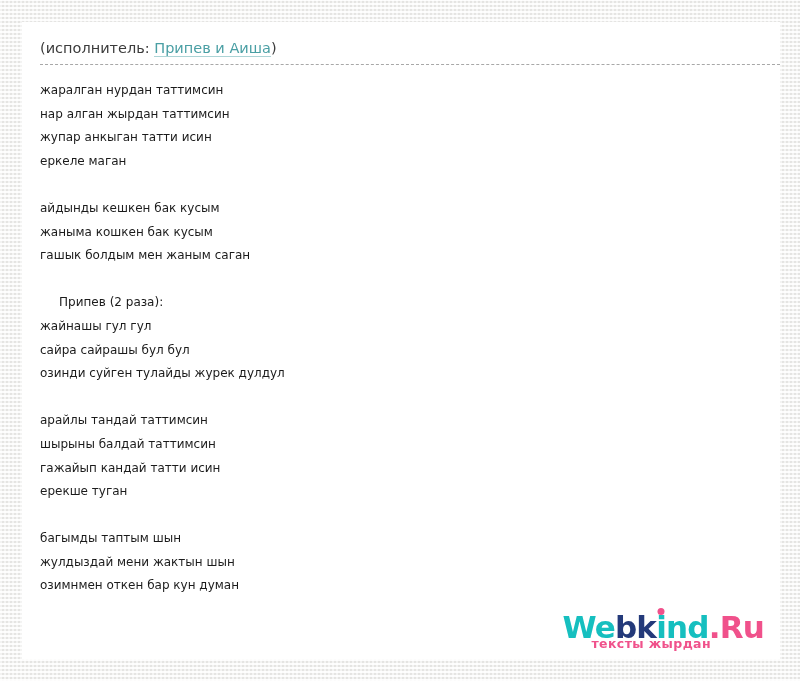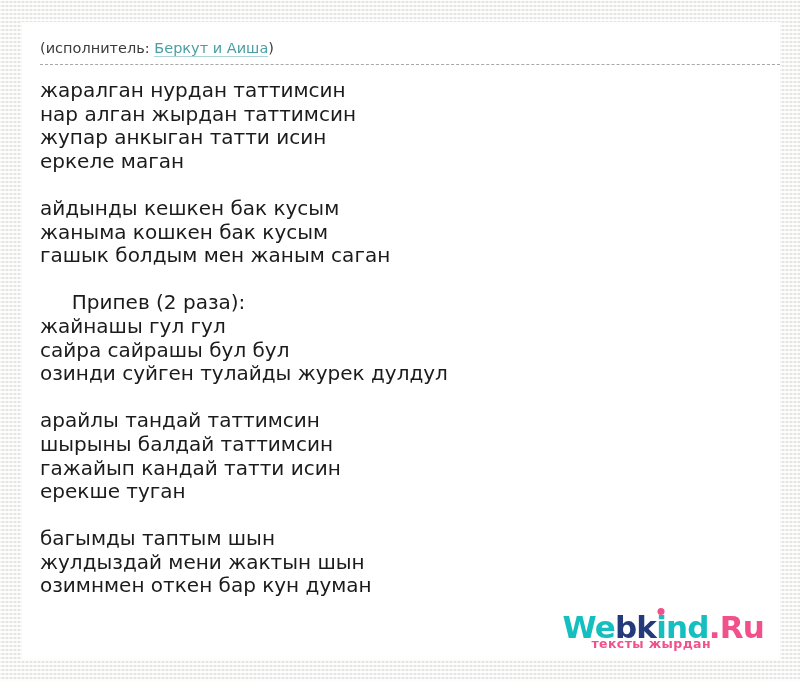--- a/index.html
+++ b/index.html
@@ -77,21 +77,21 @@
     height: 0;
     border-top: 1px dashed #a8a8a8;
     margin: 0 10px 0 0;
     width: 745px;
   }
 
   
   #lyrics {
     margin-top: 14px;
     font-family: "DejaVu Sans", "Liberation Sans", sans-serif;
-    font-size: 20px;
+    font-size: 12px;
     line-height: 23.6px;
     color: #1b1b1b;
     white-space: pre-wrap;
   }
   .lyric-line {
     min-height: 23.6px;
     white-space: pre;
   }
   .lyric-blank {
     height: 23.6px;
@@ -142,21 +142,21 @@
     white-space: nowrap;
   }
 </style>
 </head>
 <body>
 
 <div id="content-card">
   <div id="page-inner">
 
 
-    <div id="performer-line"><span>(исполнитель: </span><a id="performer-link" href="#">Беркут и Аиша</a><span>)</span></div>
+    <div id="performer-line"><span>(исполнитель: </span><a id="performer-link" href="#">Припев и Аиша</a><span>)</span></div>
 
     <div id="divider"></div>
 
     <div id="lyrics"><div class="lyric-line">жаралган нурдан таттимсин</div><div class="lyric-line">нар алган жырдан таттимсин</div><div class="lyric-line">жупар анкыган татти исин</div><div class="lyric-line">еркеле маган</div><div class="lyric-blank"></div><div class="lyric-line">айдынды кешкен бак кусым</div><div class="lyric-line">жаныма кошкен бак кусым</div><div class="lyric-line">гашык болдым мен жаным саган</div><div class="lyric-blank"></div><div class="lyric-line">     Припев (2 раза):</div><div class="lyric-line">жайнашы гул гул</div><div class="lyric-line">сайра сайрашы бул бул</div><div class="lyric-line">озинди суйген тулайды журек дулдул</div><div class="lyric-blank"></div><div class="lyric-line">арайлы тандай таттимсин</div><div class="lyric-line">шырыны балдай таттимсин</div><div class="lyric-line">гажайып кандай татти исин</div><div class="lyric-line">ерекше туган</div><div class="lyric-blank"></div><div class="lyric-line">багымды таптым шын</div><div class="lyric-line">жулдыздай мени жактын шын</div><div class="lyric-line">озимнмен откен бар кун думан</div></div>
 
   </div>
 
   <div id="watermark">
     <div id="logo-wordmark"><span class="lg-teal">W</span><span class="lg-teal">e</span><span class="lg-navy">b</span><span class="lg-navy">k</span><span class="lg-i"><span class="lg-dot"></span><span>i</span></span><span class="lg-teal">nd</span><span class="lg-pink">.</span><span class="lg-pink">Ru</span></div>
     <div id="logo-tagline">тексты жырдан</div>

